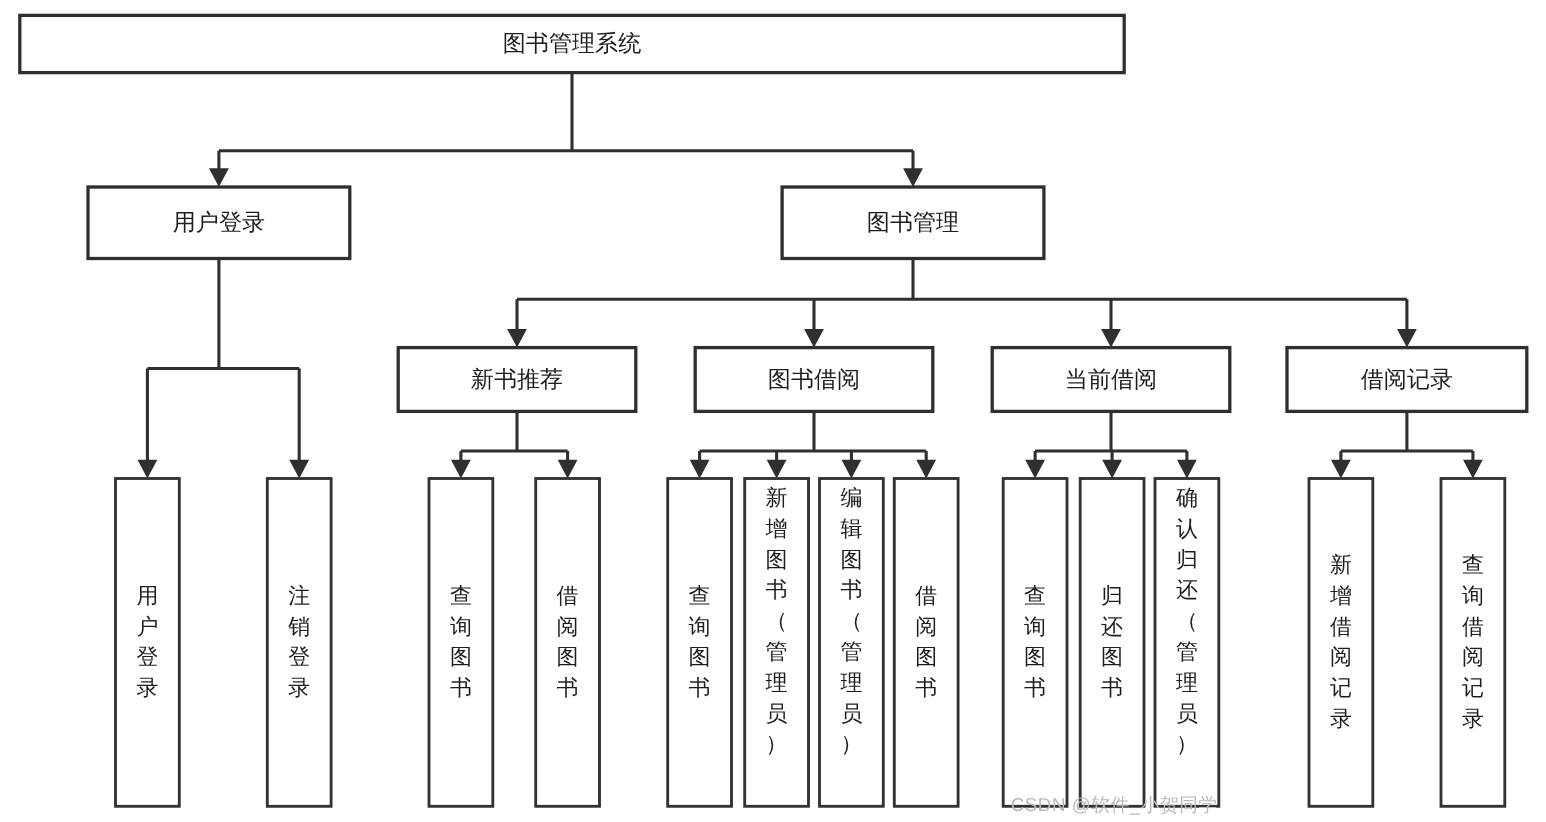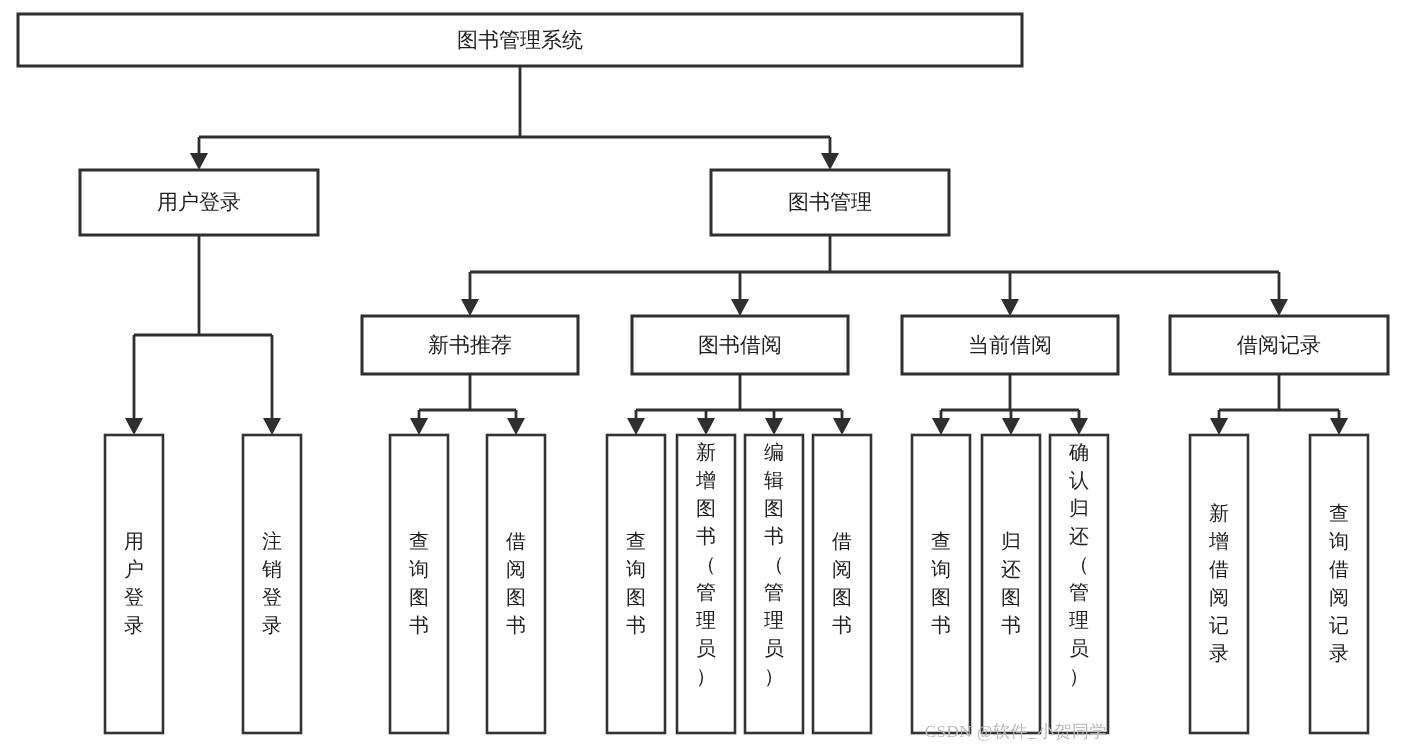--- a/index.html
+++ b/index.html
@@ -56,21 +56,21 @@
   .node-label-v {
     font-family: "Liberation Sans", "DejaVu Sans", sans-serif;
     font-size: 20px;
     fill: #1d1d1d;
     text-anchor: middle;
   }
   .watermark {
     position: absolute;
     right: 8px;
     bottom: 4px;
-    font-family: Liberation Serif, serif;
+    font-family: Liberation Sans, sans-serif;
     font-size: 17px;
     color: #b9b9b9;
     letter-spacing: 0.5px;
     white-space: nowrap;
     user-select: none;
   }
 </style>
 </head>
 <body>
 

